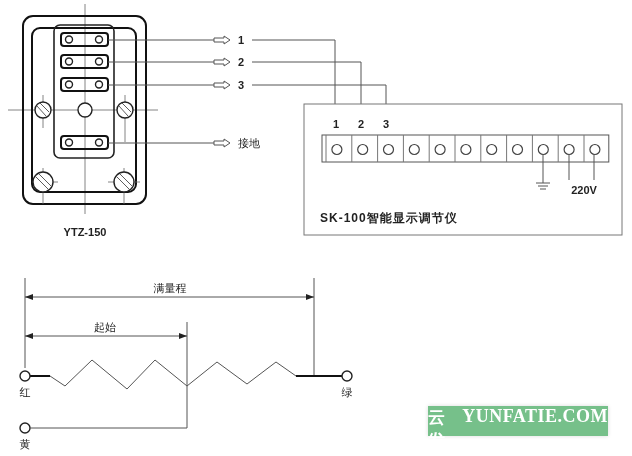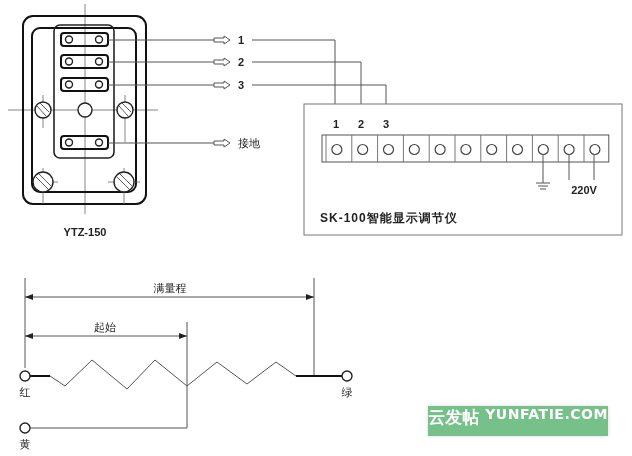--- a/index.html
+++ b/index.html
@@ -11,21 +11,21 @@
   .thin { stroke: #666; stroke-width: 0.8; fill: none; }
   .hole { stroke: #222; stroke-width: 1.4; fill: #fff; }
   .hatch { stroke: #333; stroke-width: 0.8; }
   .lbl { font-family: "Liberation Sans", sans-serif; font-weight: bold; font-size: 11px; fill: #222; }
   .cjk { font-family: "DejaVu Sans", sans-serif; font-size: 11px; fill: #222; }
   .title { font-family: "Liberation Sans", sans-serif; font-weight: bold; font-size: 12px; fill: #222; letter-spacing: 1px; }
   .wm { position: absolute; left: 428px; top: 406px; width: 180px; height: 30px; background: #76c08a; color: #fff;
         font-family: "DejaVu Sans", sans-serif; display: flex; align-items: flex-start; justify-content: center; gap: 6px;
         box-shadow: 0 0 4px rgba(0,0,0,0.15); }
   .wm .cn { font-size: 17px; font-weight: bold; }
-  .wm .en { font-size: 14px; font-weight: bold; letter-spacing: 0.5px; }
+  .wm .en { font-size: 18px; font-weight: bold; letter-spacing: 0.5px; font-family: Liberation Serif, serif; }
 </style>
 </head>
 <body>
 
 <svg width="632" height="456" viewBox="0 0 632 456">
 
   <g>
 
     <line class="thin" x1="85" y1="4" x2="85" y2="214"></line>
     <line class="thin" x1="8" y1="110" x2="158" y2="110"></line>

